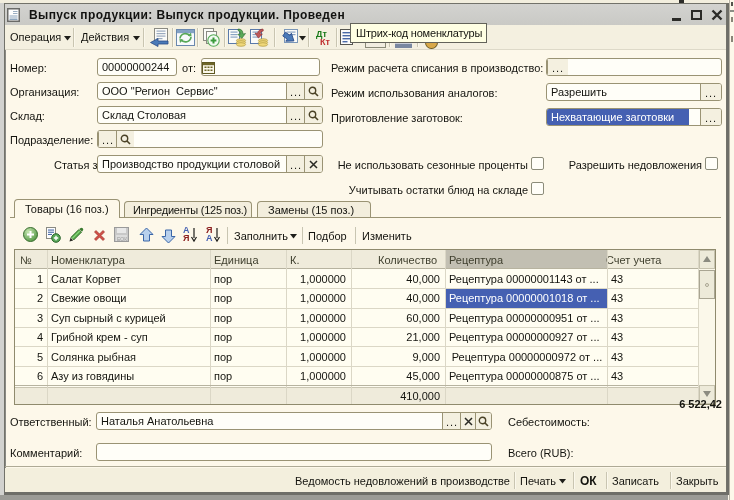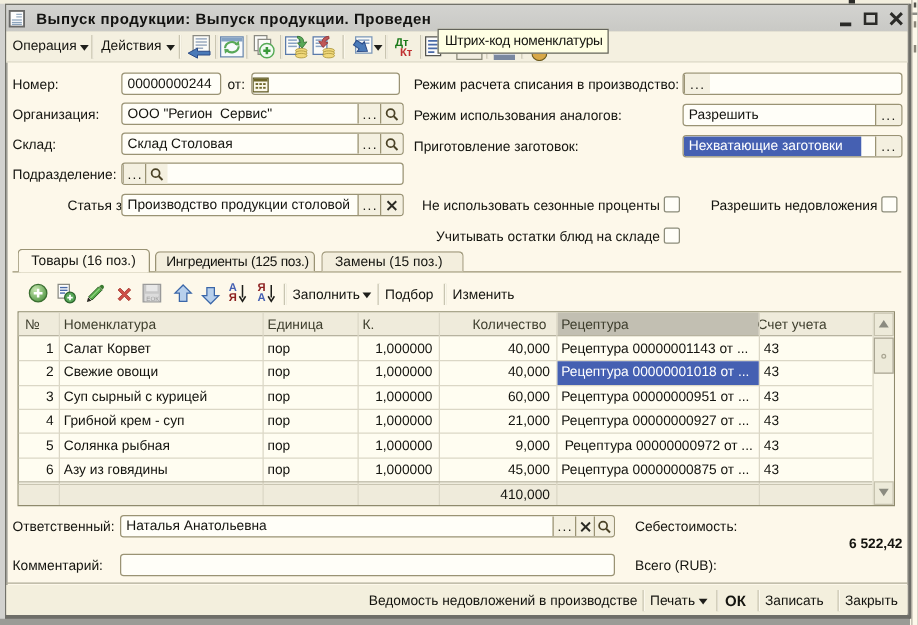--- a/index.html
+++ b/index.html
@@ -406,21 +406,21 @@
       </svg>
     </div>
   <div class="fbtn" style="width:15px;">
       <svg style="left:2px;top:3px;" width="11" height="11" viewBox="0 0 11 11">
         <circle cx="4.5" cy="4.5" r="3.2" fill="none" stroke="#4a4226" stroke-width="1.4"></circle>
         <path d="M7 7 L10 10" stroke="#4a4226" stroke-width="1.6"></path>
       </svg>
     </div>
 </div>
 <div class="lbl" style="left:508px;top:416px;">Себестоимость:</div>
-<div class="lbl" style="left:572px;top:429px;width:150px;text-align:right;font-weight:bold;">6 522,42</div>
+<div class="lbl" style="left:572px;top:398px;width:150px;text-align:right;font-weight:bold;">6 522,42</div>
 <div class="lbl" style="left:10px;top:447px;">Комментарий:</div>
 <div class="fld" style="left:96px;top:443px;width:396px;">
     <div class="ftx"></div>
   </div>
 <div class="lbl" style="left:508px;top:447px;">Всего (RUB):</div>
 
 <div class="a" style="left:5px;top:468px;width:721px;height:24px;background:#f3efdd;"></div>
 <div class="a" style="left:5px;top:466px;width:721px;height:1px;background:#aeaa96;"></div>
 <div class="bbt" style="left:295px;top:475px;">Ведомость недовложений в производстве</div>
 <div class="sep" style="left:514px;top:472px;height:17px;"></div>

